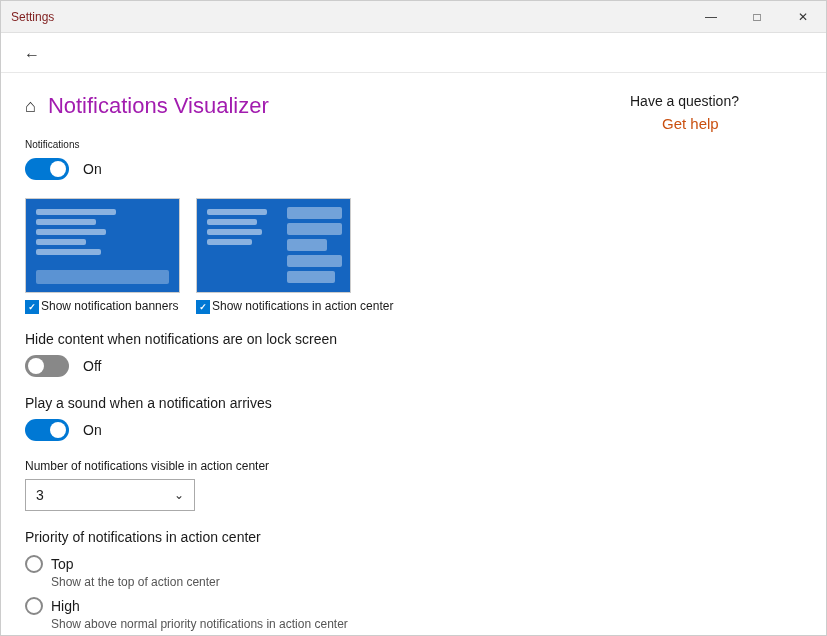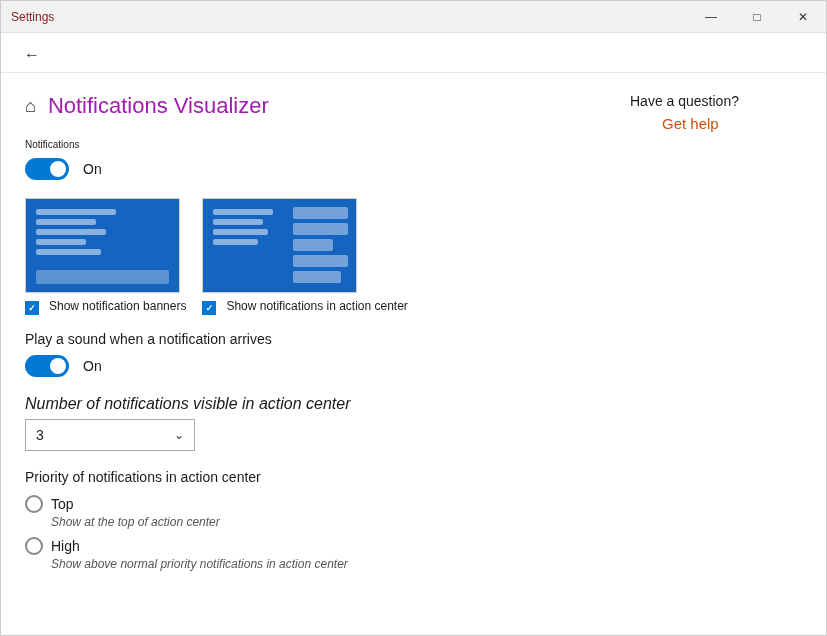--- a/index.html
+++ b/index.html
@@ -210,22 +210,22 @@
       gap: 4px;
     }
     .right-bar {
       height: 12px;
       width: 55px;
       background: rgba(255,255,255,0.4);
       border-radius: 2px;
     }
     .thumbnail-checkbox-row {
       display: flex;
-      align-items: flex-end;
-      gap: 10px;
+      align-items: flex-start;
+      gap: 2px;
     }
     .checkbox-custom {
       width: 14px;
       height: 14px;
       background: #0078d4;
       border: 2px solid #0078d4;
       display: flex;
       align-items: center;
       justify-content: center;
       flex-shrink: 0;
@@ -249,24 +249,23 @@
     .section-title {
       font-size: 14px;
       color: #1a1a1a;
       margin-bottom: 8px;
     }
     
     .dropdown-container {
       margin-bottom: 18px;
     }
     .dropdown-label {
-      font-size: 16px;
+      font-size: 12px;
       color: #1a1a1a;
       margin-bottom: 6px;
-      font-style: italic;
     }
     .dropdown {
       width: 170px;
       height: 32px;
       border: 1px solid #aaa;
       background: #fff;
       display: flex;
       align-items: center;
       justify-content: space-between;
       padding: 0 10px;
@@ -312,21 +311,20 @@
     }
     .radio-label {
       font-size: 14px;
       color: #1a1a1a;
     }
     .radio-desc {
       font-size: 12px;
       color: #555;
       margin-left: 26px;
       margin-bottom: 6px;
-      font-style: italic;
     }
     
     .help-title {
       font-size: 14px;
       color: #1a1a1a;
       margin-bottom: 6px;
     }
     .help-link {
       font-size: 15px;
       color: #ca5010;
@@ -409,20 +407,29 @@
               <div class="right-bar" style="width:48px;"></div>
             </div>
           </div>
           <div class="thumbnail-checkbox-row">
             <div class="checkbox-custom"></div>
             <span class="checkbox-text">Show notifications in action center</span>
           </div>
         </div>
       </div>
 
+      <div class="section">
+        <div class="section-title">Hide content when notifications are on lock screen</div>
+        <div class="toggle-container">
+          <div class="toggle-track off">
+            <div class="toggle-thumb"></div>
+          </div>
+          <span class="toggle-label">Off</span>
+        </div>
+      </div>
 
       <div class="section">
         <div class="section-title">Play a sound when a notification arrives</div>
         <div class="toggle-container">
           <div class="toggle-track on">
             <div class="toggle-thumb"></div>
           </div>
           <span class="toggle-label">On</span>
         </div>
       </div>

